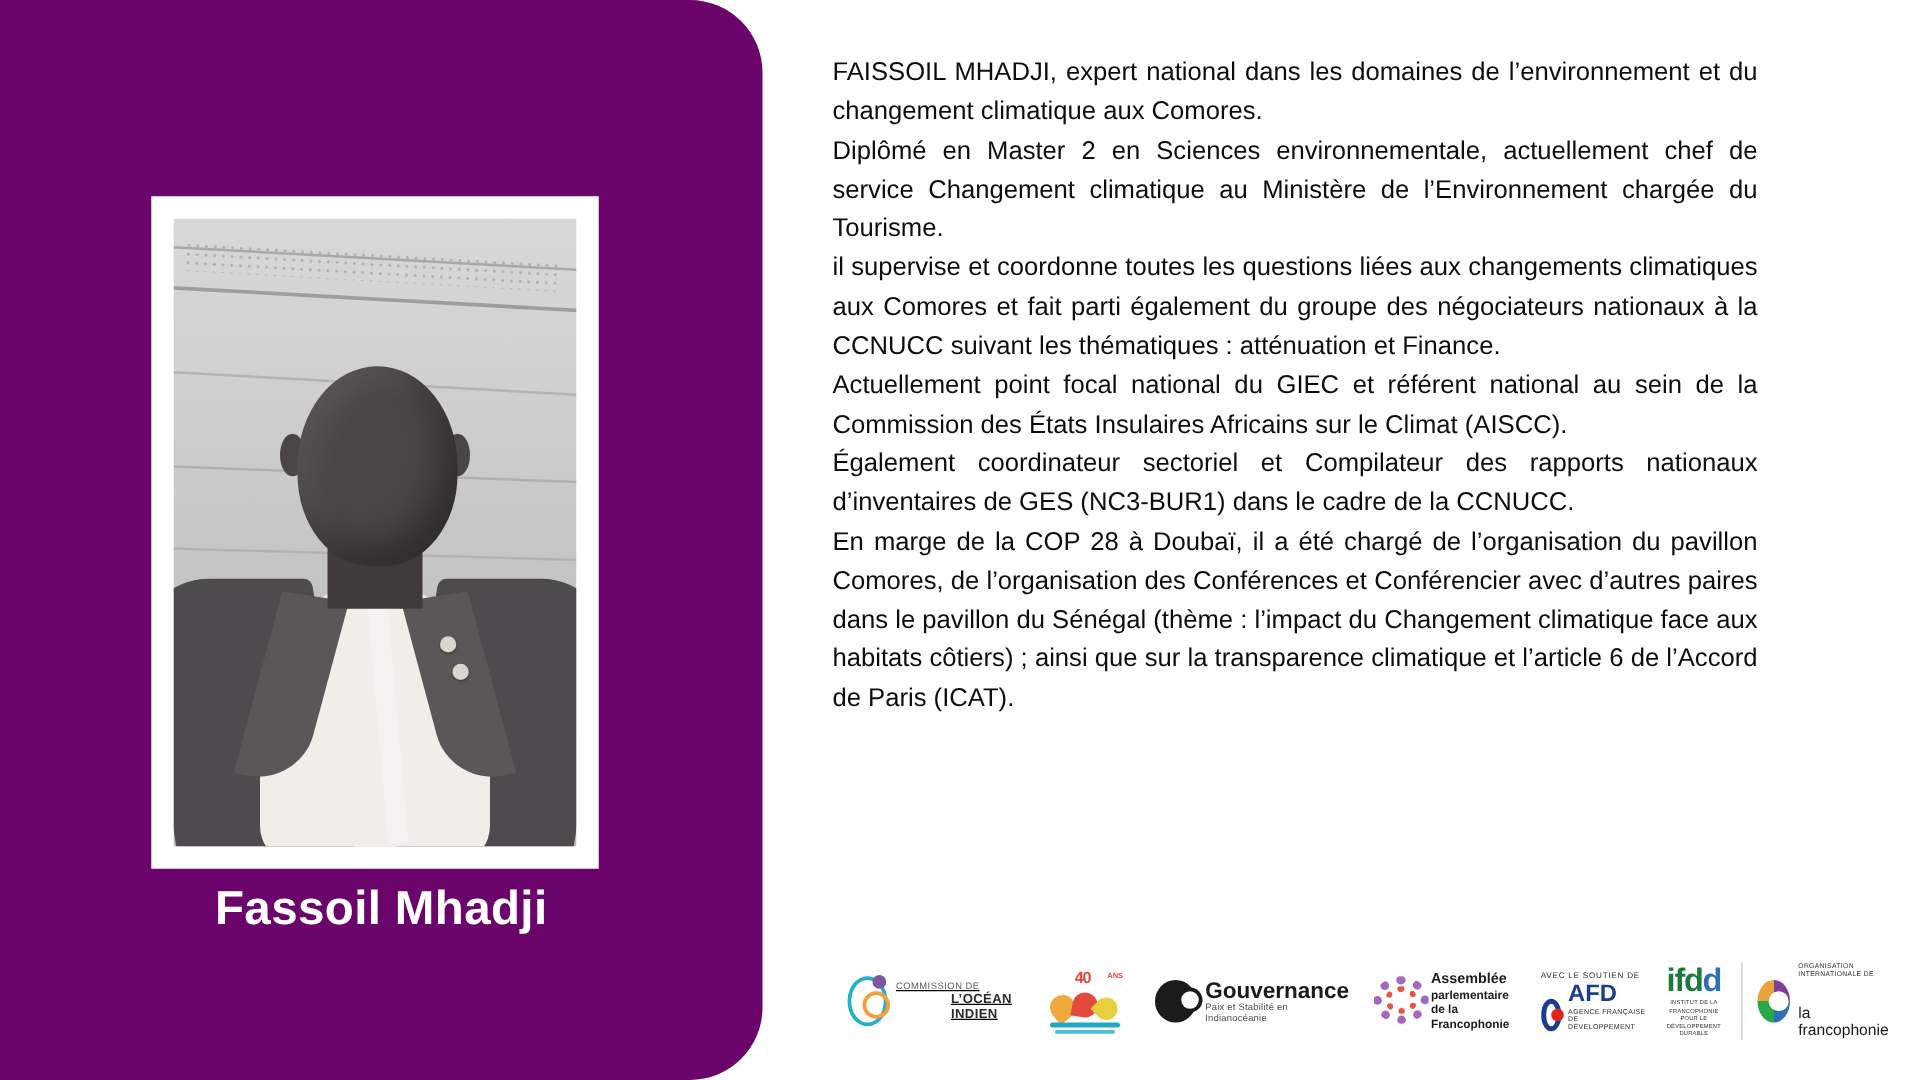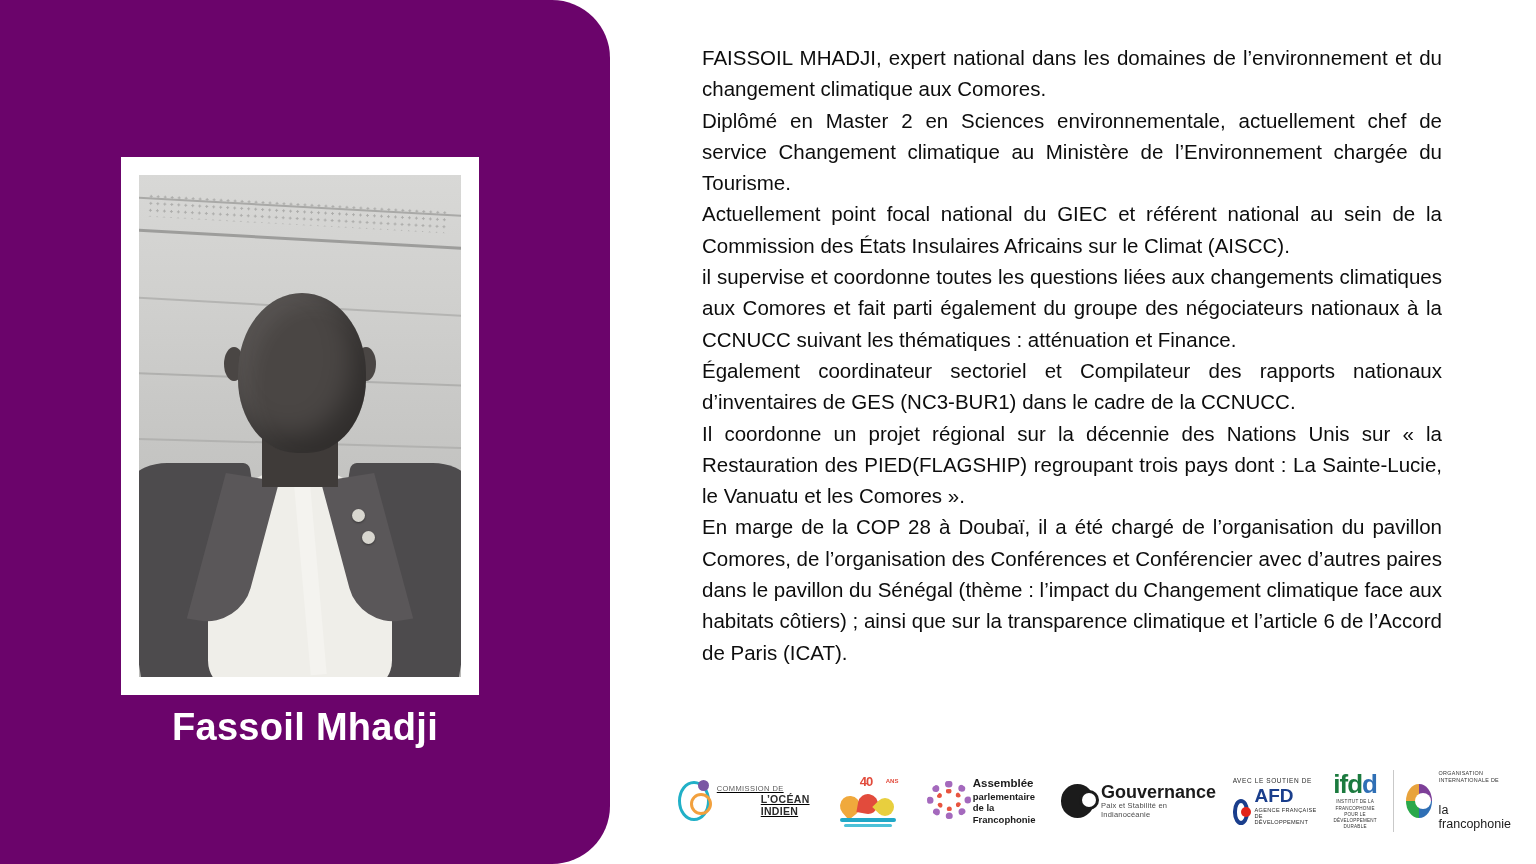--- a/index.html
+++ b/index.html
@@ -165,21 +165,21 @@
     text-align: center;
     color: #ffffff;
     font-size: 38px;
     font-weight: bold;
     letter-spacing: .3px;
   }
 
   
   .content {
     position: absolute;
-    left: 702px;
+    left: 666px;
     top: 42px;
     width: 740px;
   }
   .para {
     margin: 0 0 0 0;
     color: #0d0d0d;
     font-size: 20.5px;
     line-height: 31.3px;
     text-align: justify;
     text-justify: inter-word;
@@ -363,24 +363,23 @@
         <div class="p-pin2"></div>
       </div>
     </div>
 
     <div class="person-name">Fassoil Mhadji</div>
   </div>
 
   <div class="content">
     <p class="para">FAISSOIL MHADJI, expert national dans les domaines de l’environnement et du changement climatique aux Comores.</p>
     <p class="para">Diplômé en Master 2 en Sciences environnementale, actuellement chef de service Changement climatique au Ministère de l’Environnement chargée du Tourisme.</p>
+    <p class="para">il supervise et coordonne toutes les questions liées aux changements climatiques aux Comores et fait parti également du groupe des négociateurs nationaux à la CCNUCC suivant les thématiques : atténuation et Finance.</p>
     <p class="para">Actuellement point focal national du GIEC et référent national au sein de la Commission des États Insulaires Africains sur le Climat (AISCC).</p>
-    <p class="para">il supervise et coordonne toutes les questions liées aux changements climatiques aux Comores et fait parti également du groupe des négociateurs nationaux à la CCNUCC suivant les thématiques : atténuation et Finance.</p>
     <p class="para">Également coordinateur sectoriel et Compilateur des rapports nationaux d’inventaires de GES (NC3-BUR1) dans le cadre de la CCNUCC.</p>
-    <p class="para">Il coordonne un projet régional sur la décennie des Nations Unis sur « la Restauration des PIED(FLAGSHIP) regroupant trois pays dont : La Sainte-Lucie, le Vanuatu et les Comores ».</p>
     <p class="para">En marge de la COP 28 à Doubaï, il a été chargé de l’organisation du pavillon Comores, de l’organisation des Conférences et Conférencier avec d’autres paires dans le pavillon du Sénégal (thème : l’impact du Changement climatique face aux habitats côtiers) ; ainsi que sur la transparence climatique et l’article 6 de l’Accord de Paris (ICAT).</p>
   </div>
 
   <div class="logos">
 
     <div class="logo">
       <div class="coi-mark">
         <div class="coi-dot"></div>
       </div>
       <div class="coi-text">
@@ -394,37 +393,37 @@
         <div class="num">40</div>
         <div class="ans">ANS</div>
         <div class="petal p1"></div>
         <div class="petal p2"></div>
         <div class="petal p3"></div>
         <div class="wave"></div>
         <div class="wave2"></div>
       </div>
     </div>
 
-    <div class="logo apf">
-      <div class="apf-mark">
-        <div class="ring"></div>
-        <div class="ring2"></div>
-      </div>
-      <div class="apf-text">
-        <div class="l1">Assemblée</div>
-        <div class="l2">parlementaire</div>
-        <div class="l3">de la Francophonie</div>
-      </div>
-    </div>
-
     <div class="logo gov">
       <div class="gov-mark"></div>
       <div class="gov-text">
         <div class="l1">Gouvernance</div>
         <div class="l2">Paix et Stabilité en Indianocéanie</div>
+      </div>
+    </div>
+
+    <div class="logo apf">
+      <div class="apf-mark">
+        <div class="ring"></div>
+        <div class="ring2"></div>
+      </div>
+      <div class="apf-text">
+        <div class="l1">Assemblée</div>
+        <div class="l2">parlementaire</div>
+        <div class="l3">de la Francophonie</div>
       </div>
     </div>
 
     <div class="logo afd">
       <div>
         <div class="top">AVEC LE SOUTIEN DE</div>
         <div class="row">
           <div class="circ"></div>
           <div>
             <div class="name">AFD</div>

